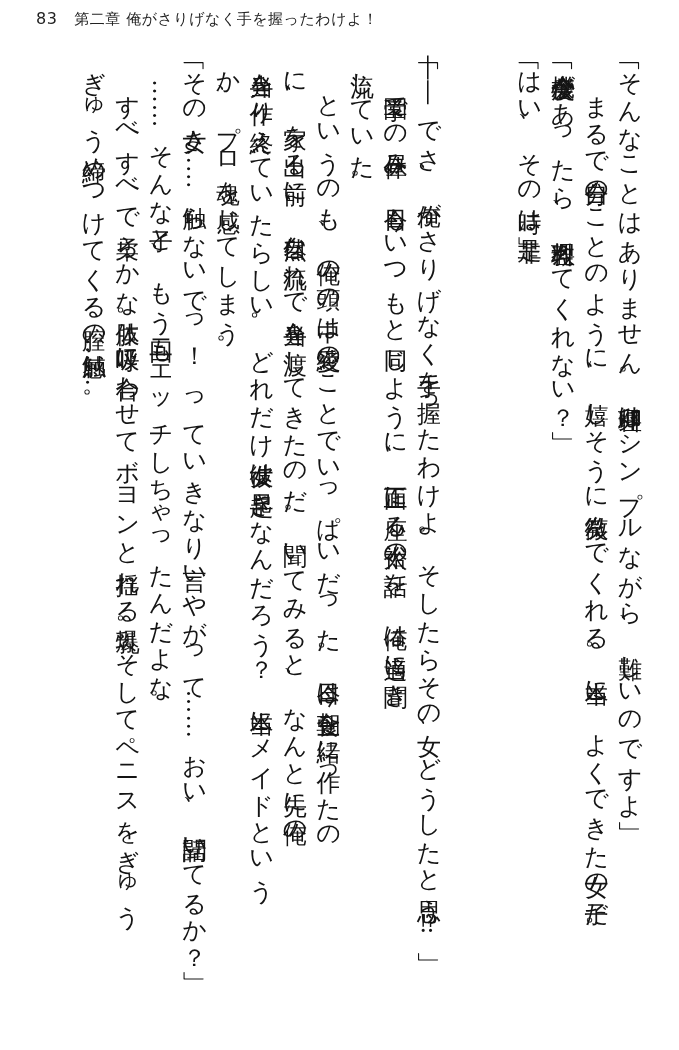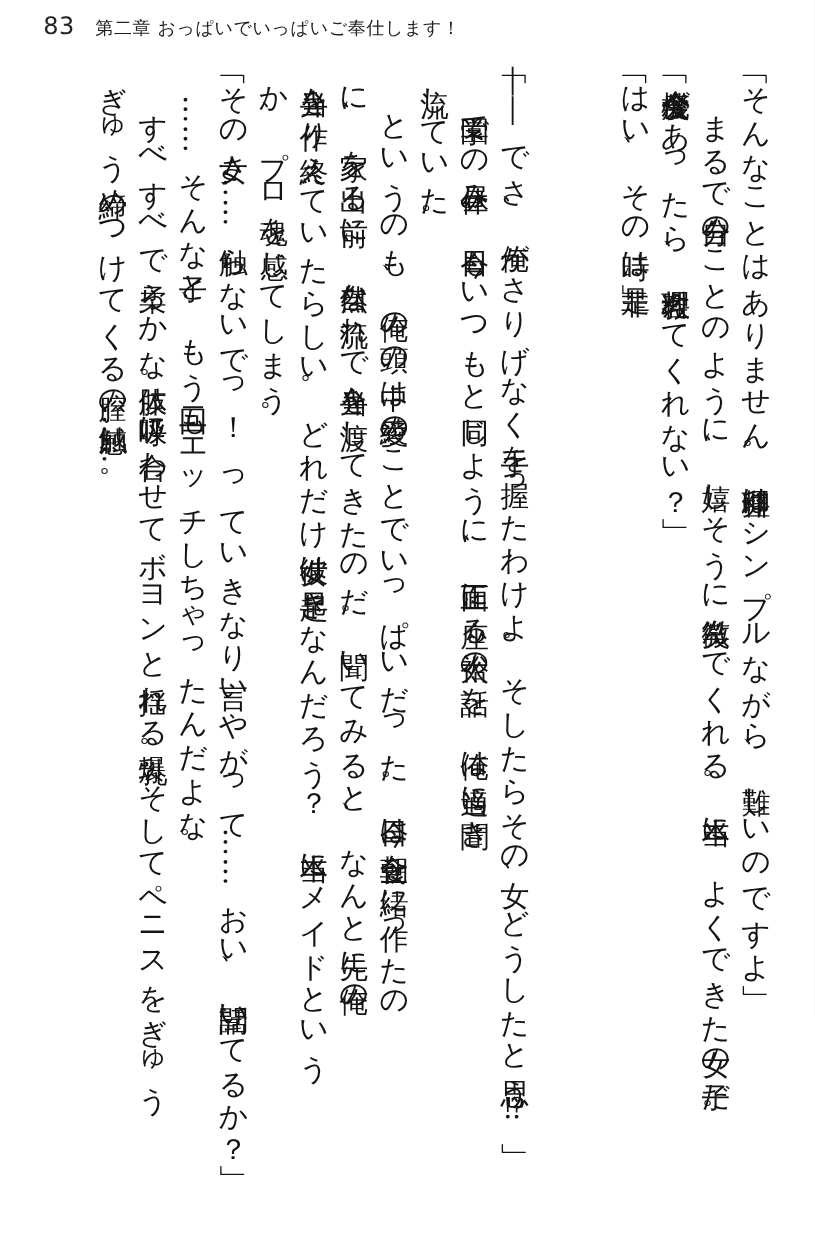--- a/index.html
+++ b/index.html
@@ -21,21 +21,21 @@
     position: absolute;
     top: 9px;
     left: 36px;
     display: flex;
     align-items: baseline;
     gap: 17px;
     font-family: "DejaVu Sans", "Liberation Sans", sans-serif;
     color: #222222;
   }
   .page-number {
-    font-size: 20px;
+    font-size: 16px;
     letter-spacing: 0.5px;
   }
   .chapter-title {
     font-size: 15px;
     letter-spacing: 0.5px;
   }
   
   .text-body {
     position: absolute;
     top: 55px;
@@ -59,21 +59,21 @@
     width: 33.5px; 
   }
 </style>
 </head>
 <body>
 
 <div class="page">
 
   <div class="running-head">
     <span class="page-number">83</span>
-    <span class="chapter-title">第二章 おっぱいでいっぱいご奉仕します！</span>
+    <span class="chapter-title">第二章 俺がさりげなく手を握ったわけよ！</span>
   </div>
 
   <div class="text-body">
 
   <p class="line">「そんなことはありません。卵料理はシンプルながら、難しいのですよ」</p>
       <p class="line indent">まるで自分のことのように、嬉しそうに微笑んでくれる。本当に、よくできた女の子だ。</p>
       <p class="line">「今度機会があったら、料理教えてくれない？」</p>
       <p class="line">「はい、その時は是非」</p>
       <p class="line blank"></p>
       <p class="line blank"></p>

